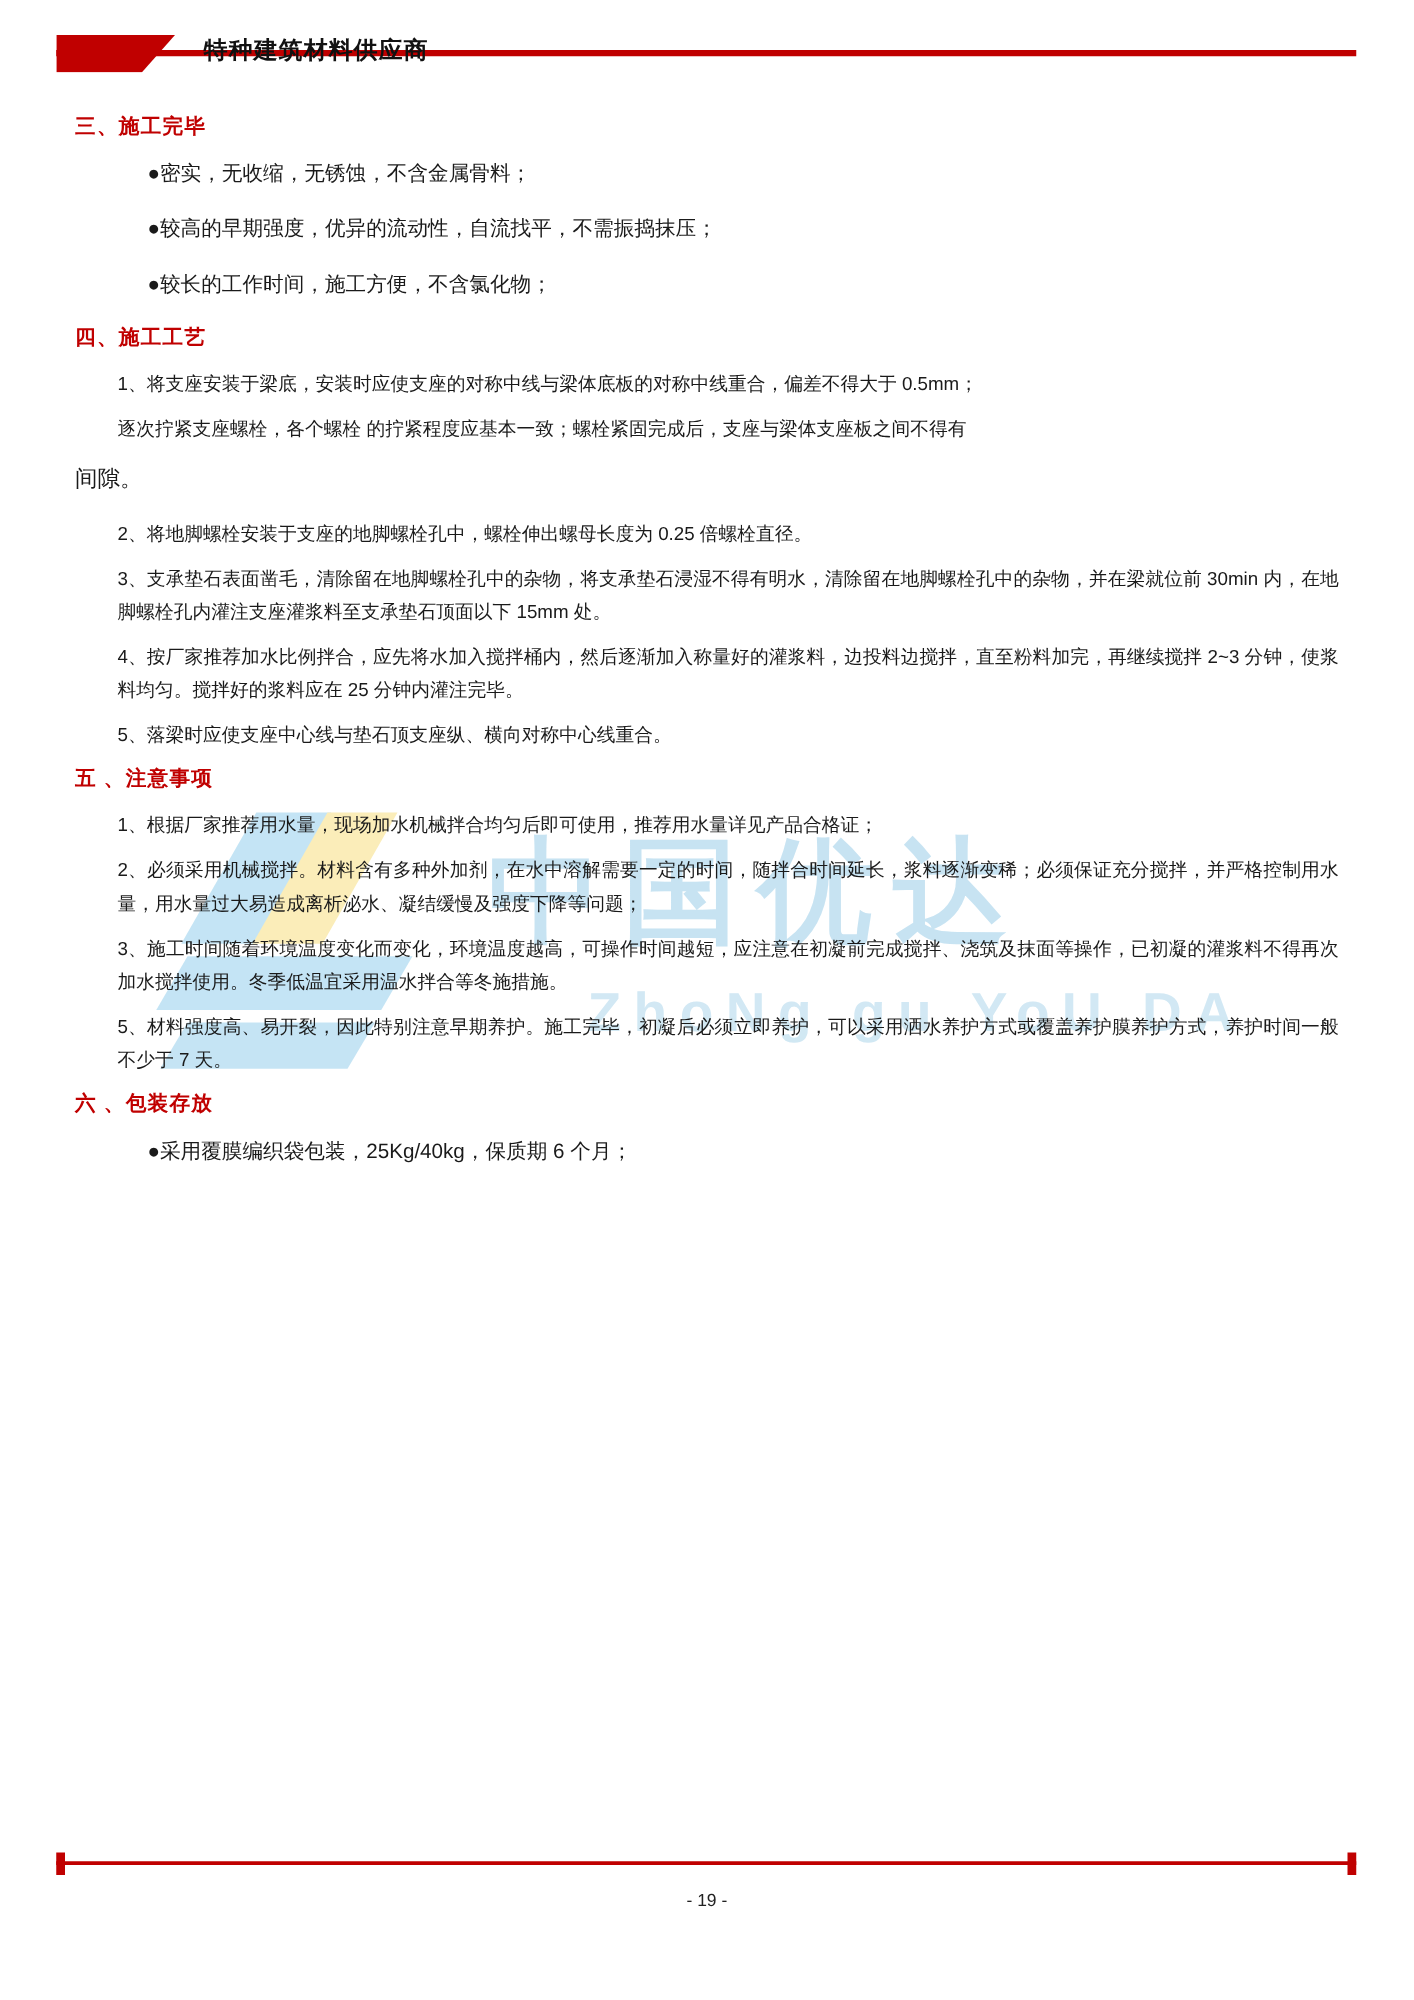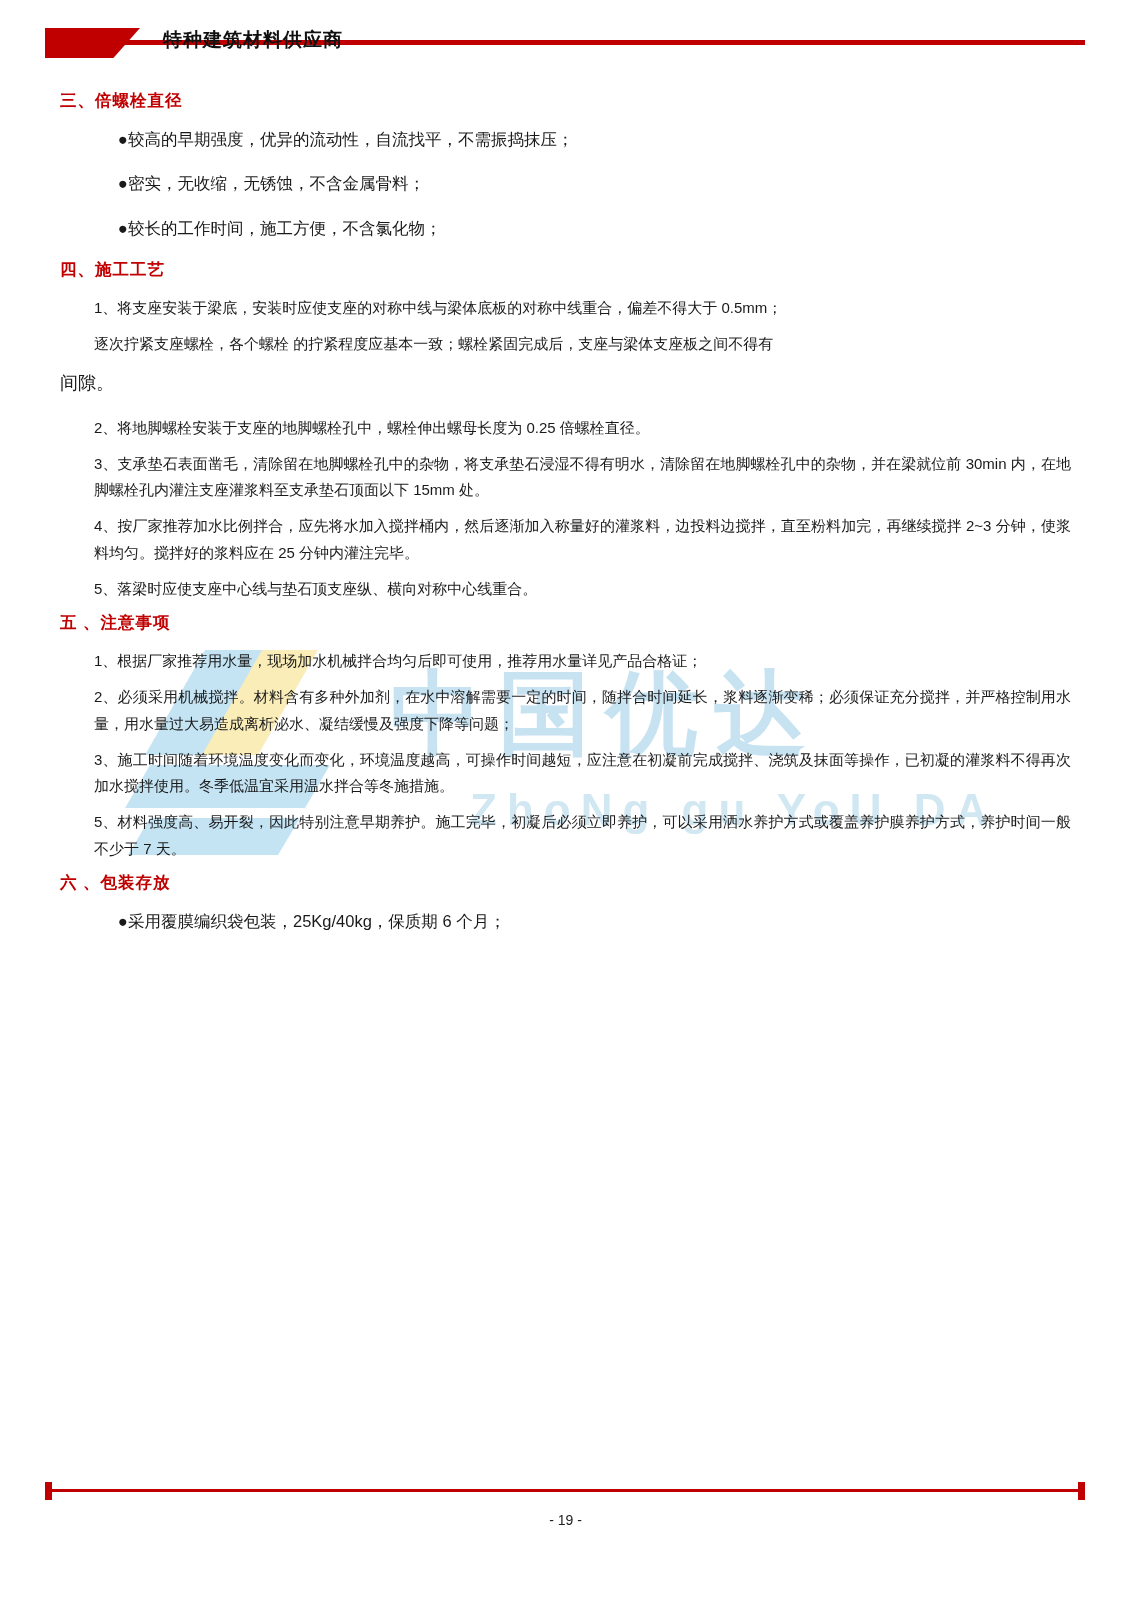--- a/index.html
+++ b/index.html
@@ -171,24 +171,24 @@
         <path d="M150 125 L330 125 L305 168 L125 168 Z" fill="#3ea7dc"></path>
         <path d="M150 178 L300 178 L278 215 L128 215 Z" fill="#3ea7dc"></path>
       </g>
       <text x="390" y="105" font-family="'Liberation Sans',sans-serif" font-size="92" font-weight="bold" fill="#6fb7de" opacity="0.38" letter-spacing="16">中国优达</text>
       <text x="470" y="185" font-family="'Liberation Sans',sans-serif" font-size="44" font-weight="bold" fill="#8ec6e3" opacity="0.40" letter-spacing="10">ZhoNg gu YoU DA</text>
     </svg>
   </div>
 
   <div class="content">
 
-    <h2 class="section">三、倍螺栓直径</h2>
-    <div class="block">
+    <h2 class="section">三、施工完毕</h2>
+    <div class="block">
+      <p class="bullet">●密实，无收缩，无锈蚀，不含金属骨料；</p>
       <p class="bullet">●较高的早期强度，优异的流动性，自流找平，不需振捣抹压；</p>
-      <p class="bullet">●密实，无收缩，无锈蚀，不含金属骨料；</p>
       <p class="bullet">●较长的工作时间，施工方便，不含氯化物；</p>
     </div>
 
     <h2 class="section sec-gap-2">四、施工工艺</h2>
     <div class="block">
       <p class="num tight">1、将支座安装于梁底，安装时应使支座的对称中线与梁体底板的对称中线重合，偏差不得大于 0.5mm；</p>
       <p class="num tight">逐次拧紧支座螺栓，各个螺栓 的拧紧程度应基本一致；螺栓紧固完成后，支座与梁体支座板之间不得有</p>
       <p class="line">间隙。</p>
       <p class="num">2、将地脚螺栓安装于支座的地脚螺栓孔中，螺栓伸出螺母长度为 0.25 倍螺栓直径。</p>
       <p class="num">3、支承垫石表面凿毛，清除留在地脚螺栓孔中的杂物，将支承垫石浸湿不得有明水，清除留在地脚螺栓孔中的杂物，并在梁就位前 30min 内，在地脚螺栓孔内灌注支座灌浆料至支承垫石顶面以下 15mm 处。</p>

